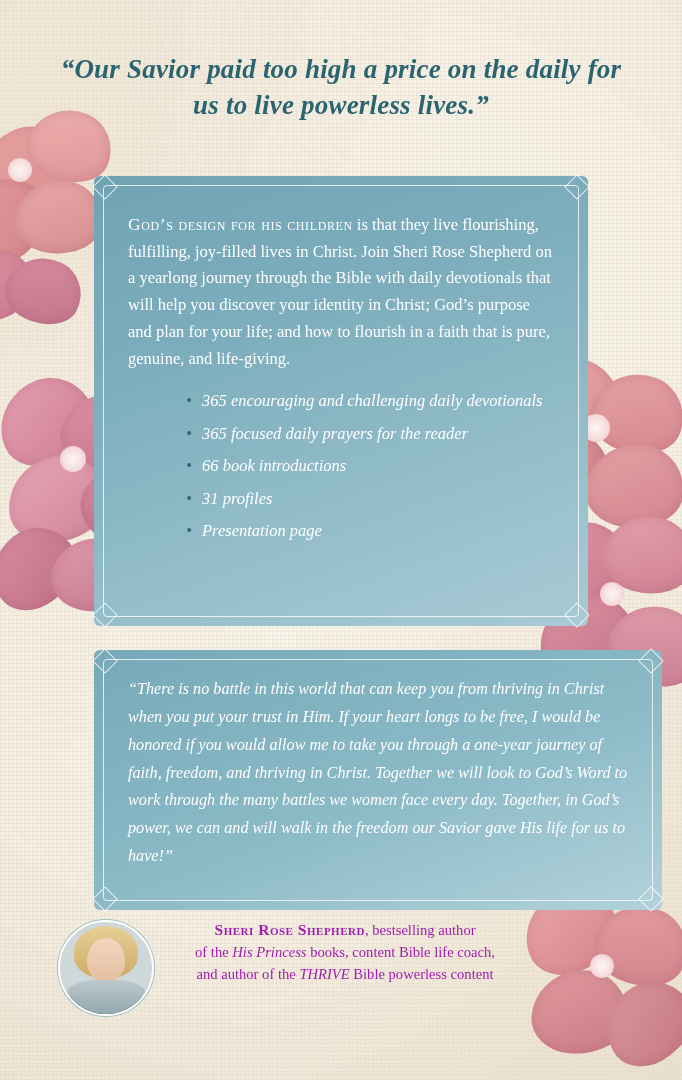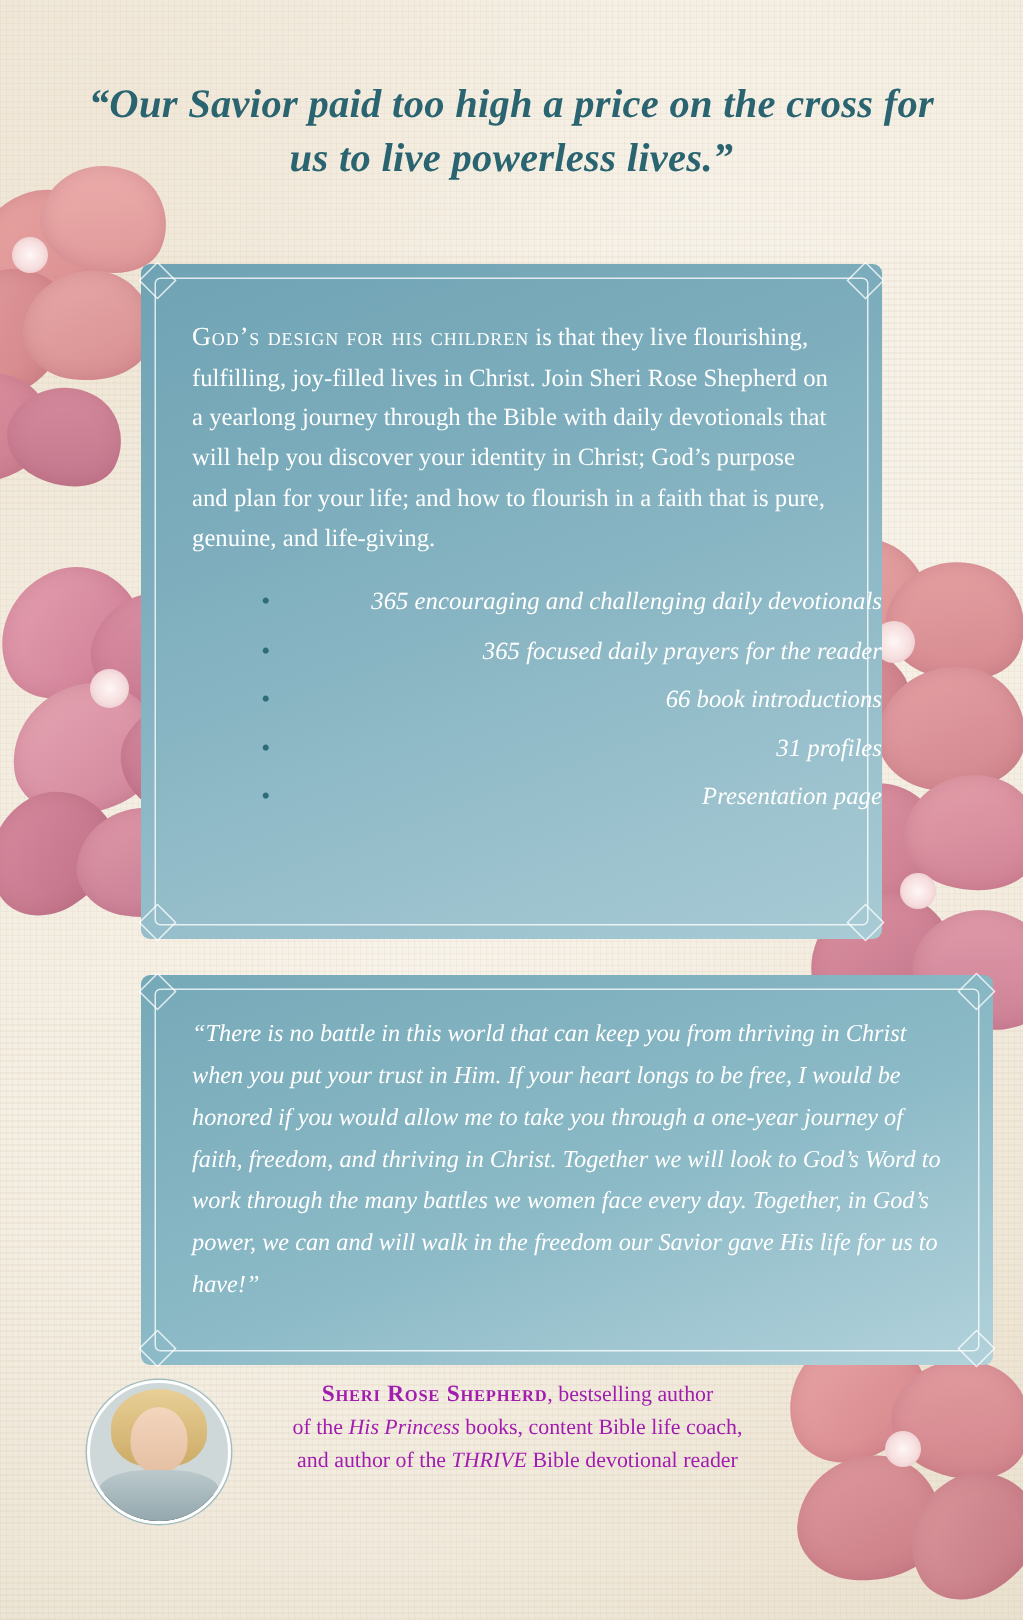--- a/index.html
+++ b/index.html
@@ -113,23 +113,22 @@
     color: #ffffff;
   }
   .smallcaps {
     font-variant: small-caps;
     letter-spacing: 0.6px;
     font-size: 17.5px;
   }
 
   ul.features {
     list-style: none;
-    margin: 18px 0 0 0;
+    margin: 18px 0 0 12px;
     padding: 0 0 0 96px;
-    text-align: right;
   }
   ul.features li {
     position: relative;
     font-style: italic;
     font-size: 16.5px;
     line-height: 1.36;
     margin-bottom: 10px;
     color: #ffffff;
   }
   ul.features li::before {
@@ -252,21 +251,21 @@
 </div>
 
 <div class="flower" style="left:512px; top:880px; width:200px; height:200px;">
   <div class="petal" style="left:12px; top:10px; width:94px; height:82px; background:linear-gradient(150deg,#e9a5a4,#d5868c); transform:rotate(-20deg);"></div>
   <div class="petal" style="left:84px; top:26px; width:92px; height:80px; background:linear-gradient(150deg,#e5a0a3,#cf8189); transform:rotate(24deg);"></div>
   <div class="petal" style="left:20px; top:90px; width:96px; height:84px; background:linear-gradient(150deg,#e09b9f,#c97b84); transform:rotate(4deg);"></div>
   <div class="petal" style="left:92px; top:104px;width:90px; height:78px; background:linear-gradient(150deg,#dc979c,#c37882); transform:rotate(-30deg);"></div>
   <div class="fcenter" style="left:78px; top:74px; width:24px; height:24px;"></div>
 </div>
 
-<div class="headline">“Our Savior paid too high a price on the cross for us to live powerless lives.”</div>
+<div class="headline">“Our Savior paid too high a price on the daily for us to live powerless lives.”</div>
 
 <div class="panel panel-top">
   <div class="frame"></div>
   <div class="notch" style="left:2px; top:2px;"></div>
   <div class="notch" style="right:2px; top:2px;"></div>
   <div class="notch" style="left:2px; bottom:2px;"></div>
   <div class="notch" style="right:2px; bottom:2px;"></div>
 
   <div class="panel-body">
     <span class="smallcaps">God’s design for his children</span><span> is that they live flourishing, fulfilling, joy-filled lives in Christ. Join Sheri Rose Shepherd on a yearlong journey through the Bible with daily devotionals that will help you discover your identity in Christ; God’s purpose and plan for your life; and how to flourish in a faith that is pure, genuine, and life-giving.</span>
@@ -292,21 +291,21 @@
 </div>
 
 <div class="credit">
   <div>
     <span class="name">Sheri Rose Shepherd</span><span>, bestselling author</span>
   </div>
   <div>
     <span>of the </span><i>His Princess</i><span> books, content Bible life coach,</span>
   </div>
   <div>
-    <span>and author of the </span><i>THRIVE</i><span> Bible devotional reader</span>
+    <span>and author of the </span><i>THRIVE</i><span> Bible powerless content</span>
   </div>
 </div>
 
 <div class="photo">
   <div class="hair"></div>
   <div class="face"></div>
   <div class="shoulder"></div>
   <div class="scarf"></div>
 </div>
 

